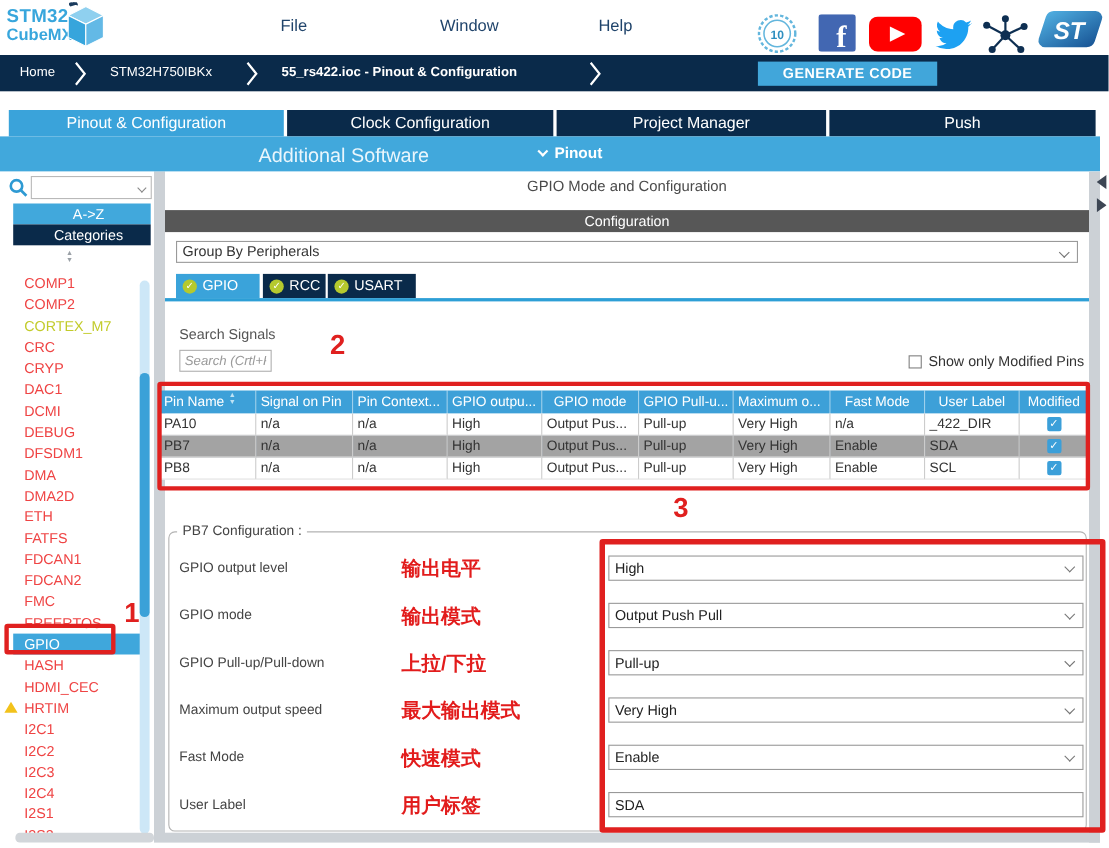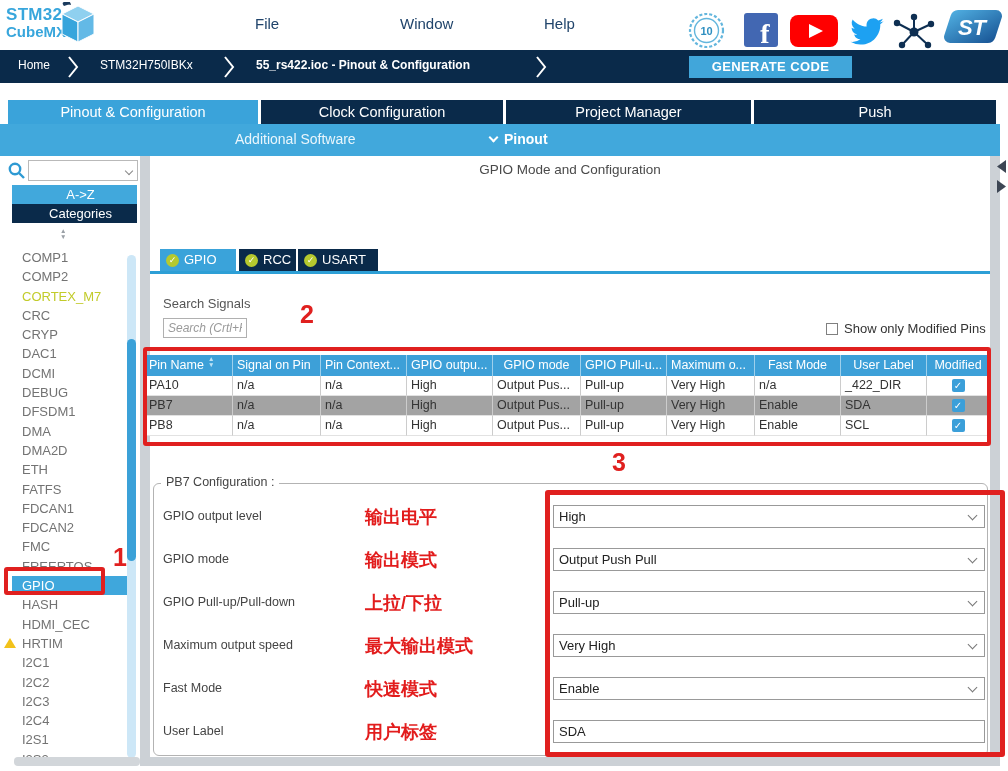--- a/index.html
+++ b/index.html
@@ -24,40 +24,40 @@
              color:#fff; font-weight:bold; font-size:13px; text-align:center; line-height:22px;
              letter-spacing:.4px; cursor:pointer; }
 
   
   .maintab { position:absolute; top:100px; height:24px; background:#0a2a4a; color:#fff;
              font-size:14.5px; text-align:center; line-height:24px; cursor:pointer; }
   .maintab.active { background:#3aa3da; }
 
   
   .subbar { position:absolute; left:0; top:124px; width:1000px; height:32px; background:#41a8dc; }
-  .subbar .soft { position:absolute; left:235px; top:7px; font-size:14px; color:#eaf6fc; }
+  .subbar .soft { position:absolute; left:235px; top:7px; font-size:18px; color:#eaf6fc; }
   .subbar .pin-grp { position:absolute; left:490px; top:7px; font-size:14px; color:#fff; font-weight:bold; }
   .cchev { display:inline-block; width:7px; height:7px; border-right:2px solid #fff; border-bottom:2px solid #fff;
            transform:rotate(45deg); margin-right:7px; vertical-align:3px; }
 
   
   .sidebar { position:absolute; left:0; top:156px; width:140px; height:615px; background:#fff; overflow:hidden; }
   .sb-search-input { position:absolute; left:28px; top:4px; width:110px; height:21px; border:1px solid #b9b9b9;
                      font-size:12px; padding:0 14px 0 4px; color:#333; }
   .sb-search-chev { position:absolute; left:126px; top:12px; width:6px; height:6px; border-right:1.5px solid #888;
                     border-bottom:1.5px solid #888; transform:rotate(45deg); }
   .sb-tab { position:absolute; left:12px; width:125px; height:19px; color:#fff; font-size:13px;
             text-align:center; line-height:19px; cursor:pointer;padding-left:12px; }
   .sb-tab.az { top:29px; background:#41a8dc; }
   .sb-tab.cat { top:48px; background:#0a2a4a; }
   .sb-sort { position:absolute; left:60px; top:72px; color:#9aa0a6; font-size:6.5px; line-height:6px;
              text-align:center; cursor:pointer; }
   .plist { position:absolute; left:0; top:92px; width:140px; }
   .pitem { position:relative; height:19.3px; line-height:19.3px; padding-left:22px; font-size:13px;
-           color:#737373; white-space:nowrap; cursor:pointer; }
+           color:#ef4444; white-space:nowrap; cursor:pointer; }
   .pitem.partial { color:#c2cb2a; }
   .pitem.selected { margin-left:12px; width:120px; padding-left:10px; background:#3fa7dc; color:#fff; }
   .warn-tri { position:absolute; left:4px; top:4px; width:0; height:0; border-left:6px solid transparent;
               border-right:6px solid transparent; border-bottom:10px solid #f2c21b; }
   .sb-vtrack { position:absolute; left:127px; top:99px; width:9px; height:503px; background:#cde7f7; border-radius:5px; }
   .sb-vthumb { position:absolute; left:127px; top:183px; width:9px; height:222px; background:#3ba1d8; border-radius:5px; }
   .sb-htrack { position:absolute; left:14px; top:601px; width:126px; height:9px; background:#d2d6da; border-radius:4px; }
 
   .gutter { position:absolute; left:140px; top:156px; width:10px; height:610px; background:#ccd1d6; }
 
@@ -263,21 +263,26 @@
     <div class="rstrip"></div>
     <div class="bstrip"></div>
     <div class="collapse-arrows">
       <svg width="9" height="13" viewBox="0 0 9 13">
           <polygon points="9,0 0,6.5 9,13" fill="#3d4654"></polygon>
         </svg>
       <svg width="9" height="13" viewBox="0 0 9 13" style="display:block;margin-top:3px;">
           <polygon points="0,0 9,6.5 0,13" fill="#3d4654"></polygon>
         </svg>
     </div>
-
+    <div class="cfgbar">Configuration</div>
+
+    <div class="group-select">
+      <span>Group By Peripherals</span>
+      <span class="sel-chev"></span>
+    </div>
 
     <div class="ptab active" style="left:10px; width:76px;">
       <span class="okdot">✓</span>
       <span>GPIO</span>
     </div>
     <div class="ptab" style="left:89px; width:57px;">
       <span class="okdot">✓</span>
       <span>RCC</span>
     </div>
     <div class="ptab" style="left:148px; width:80px;">

